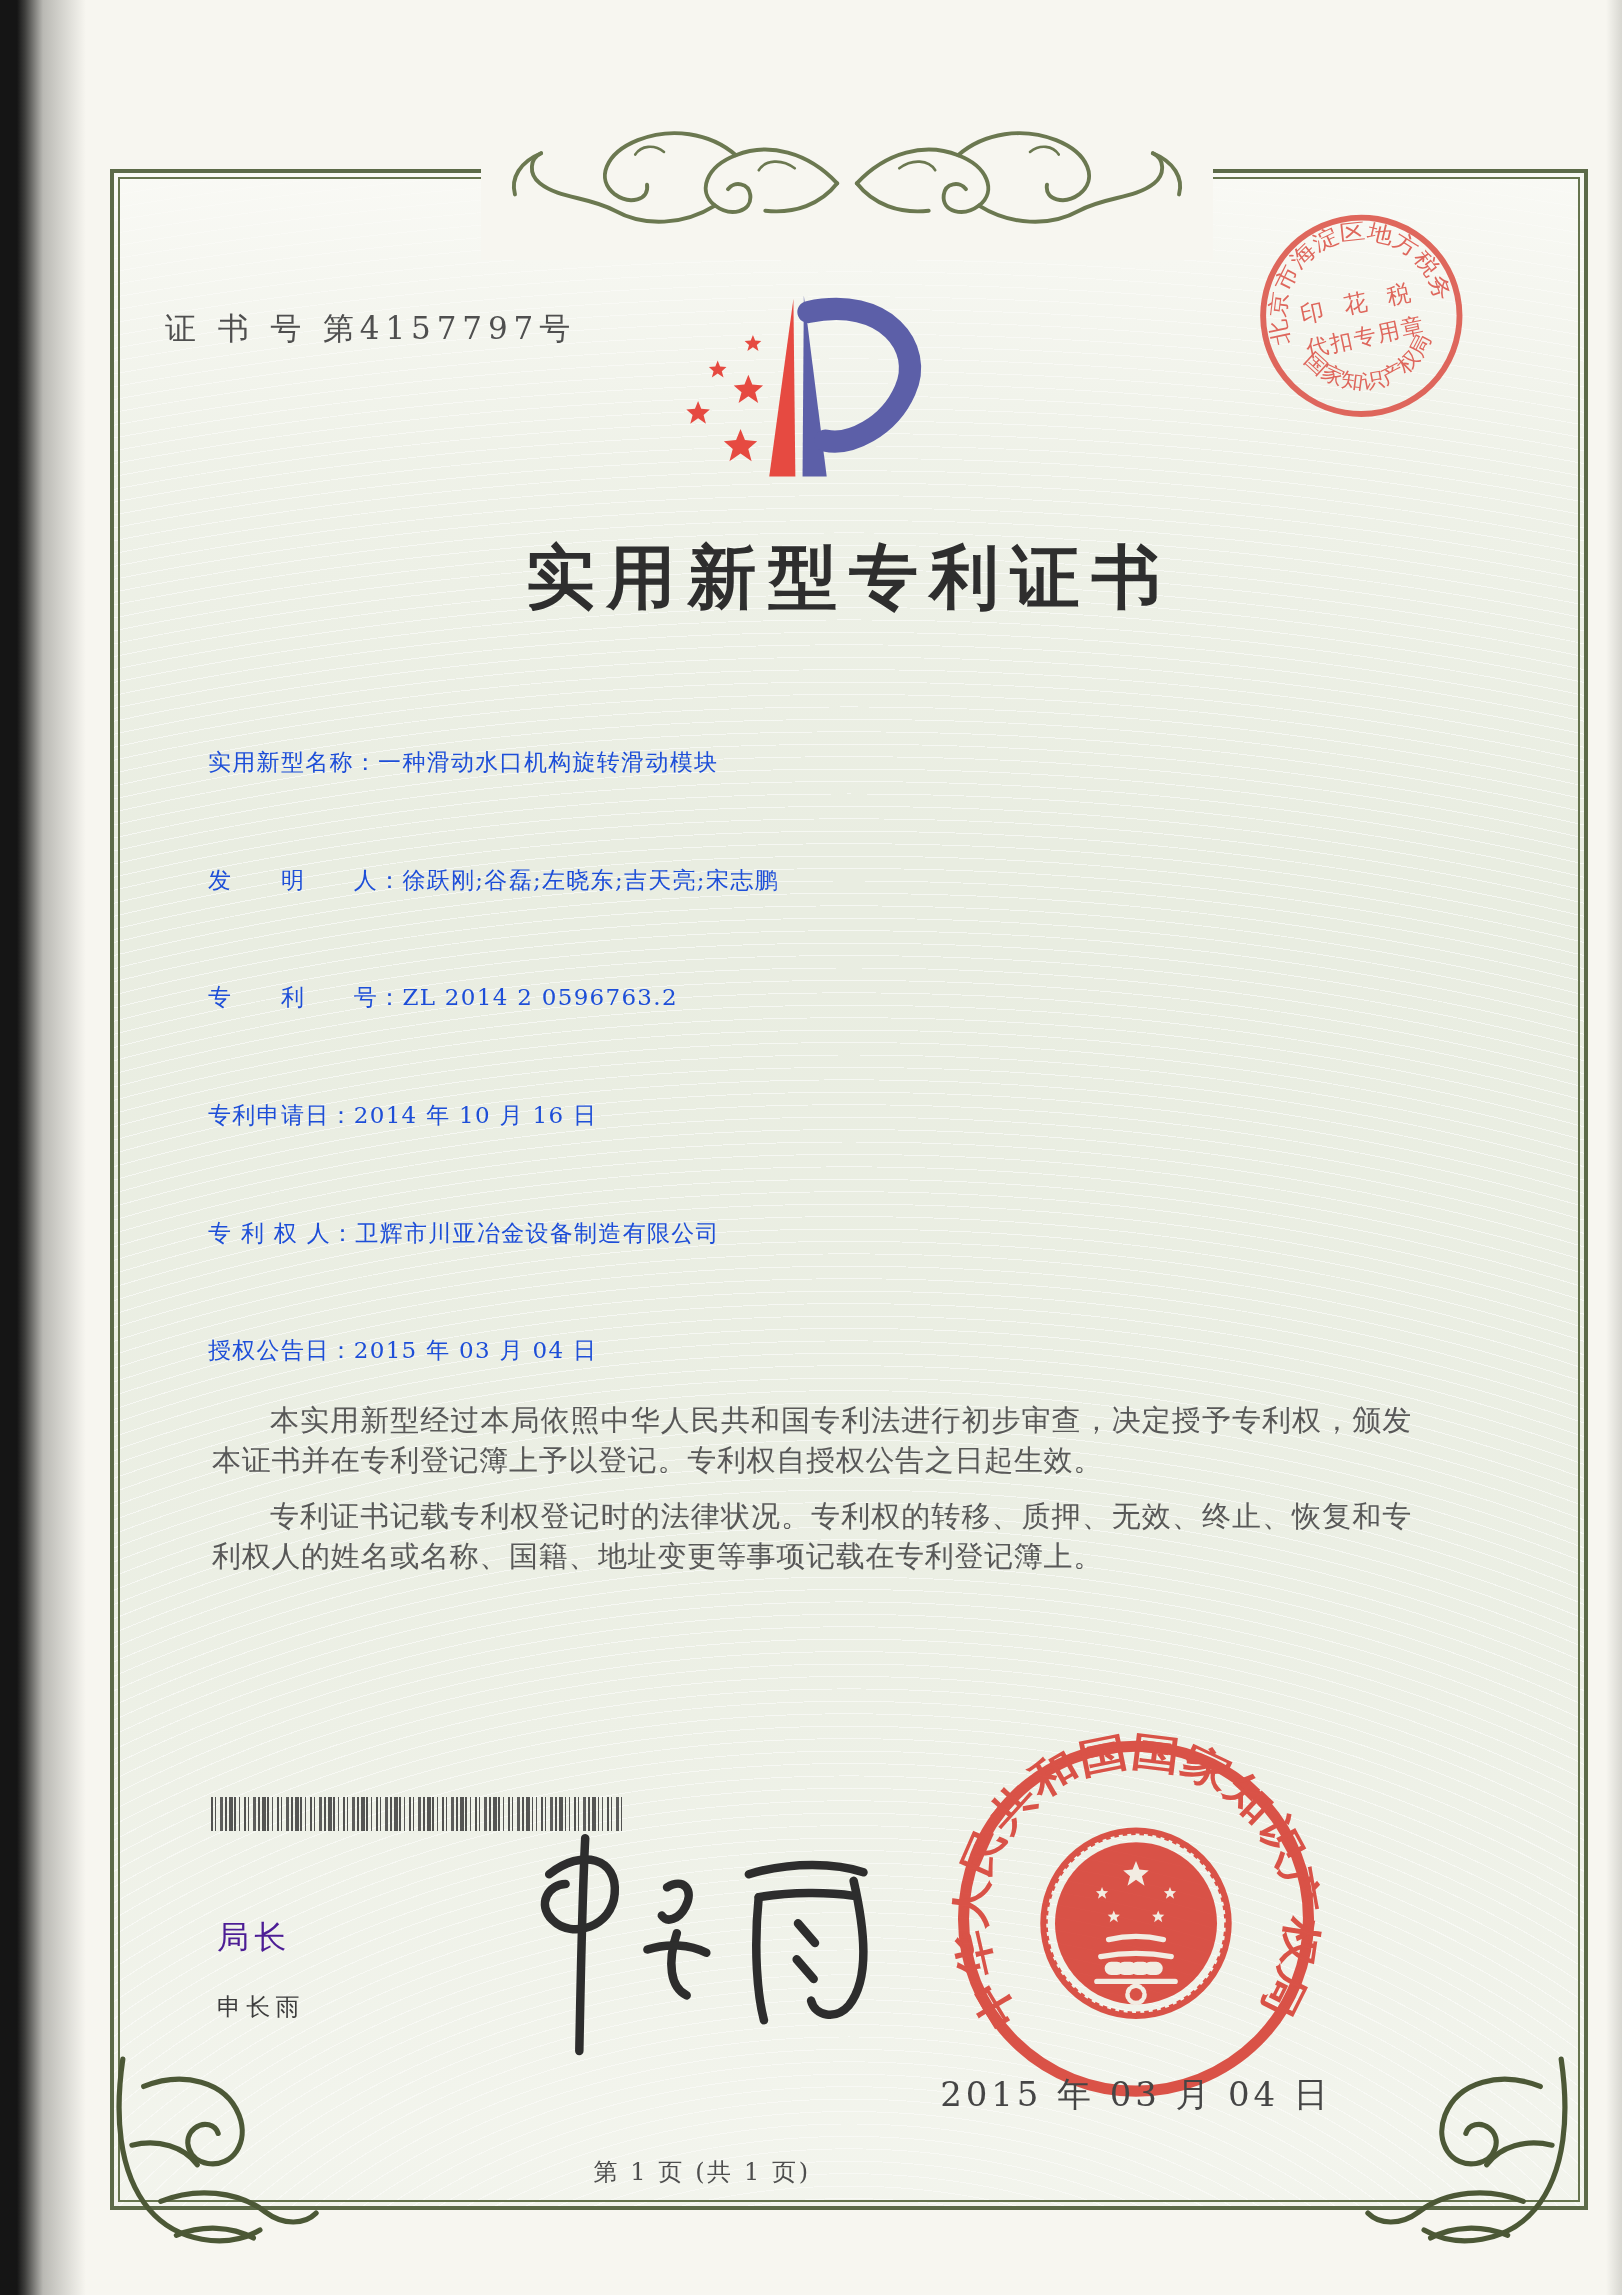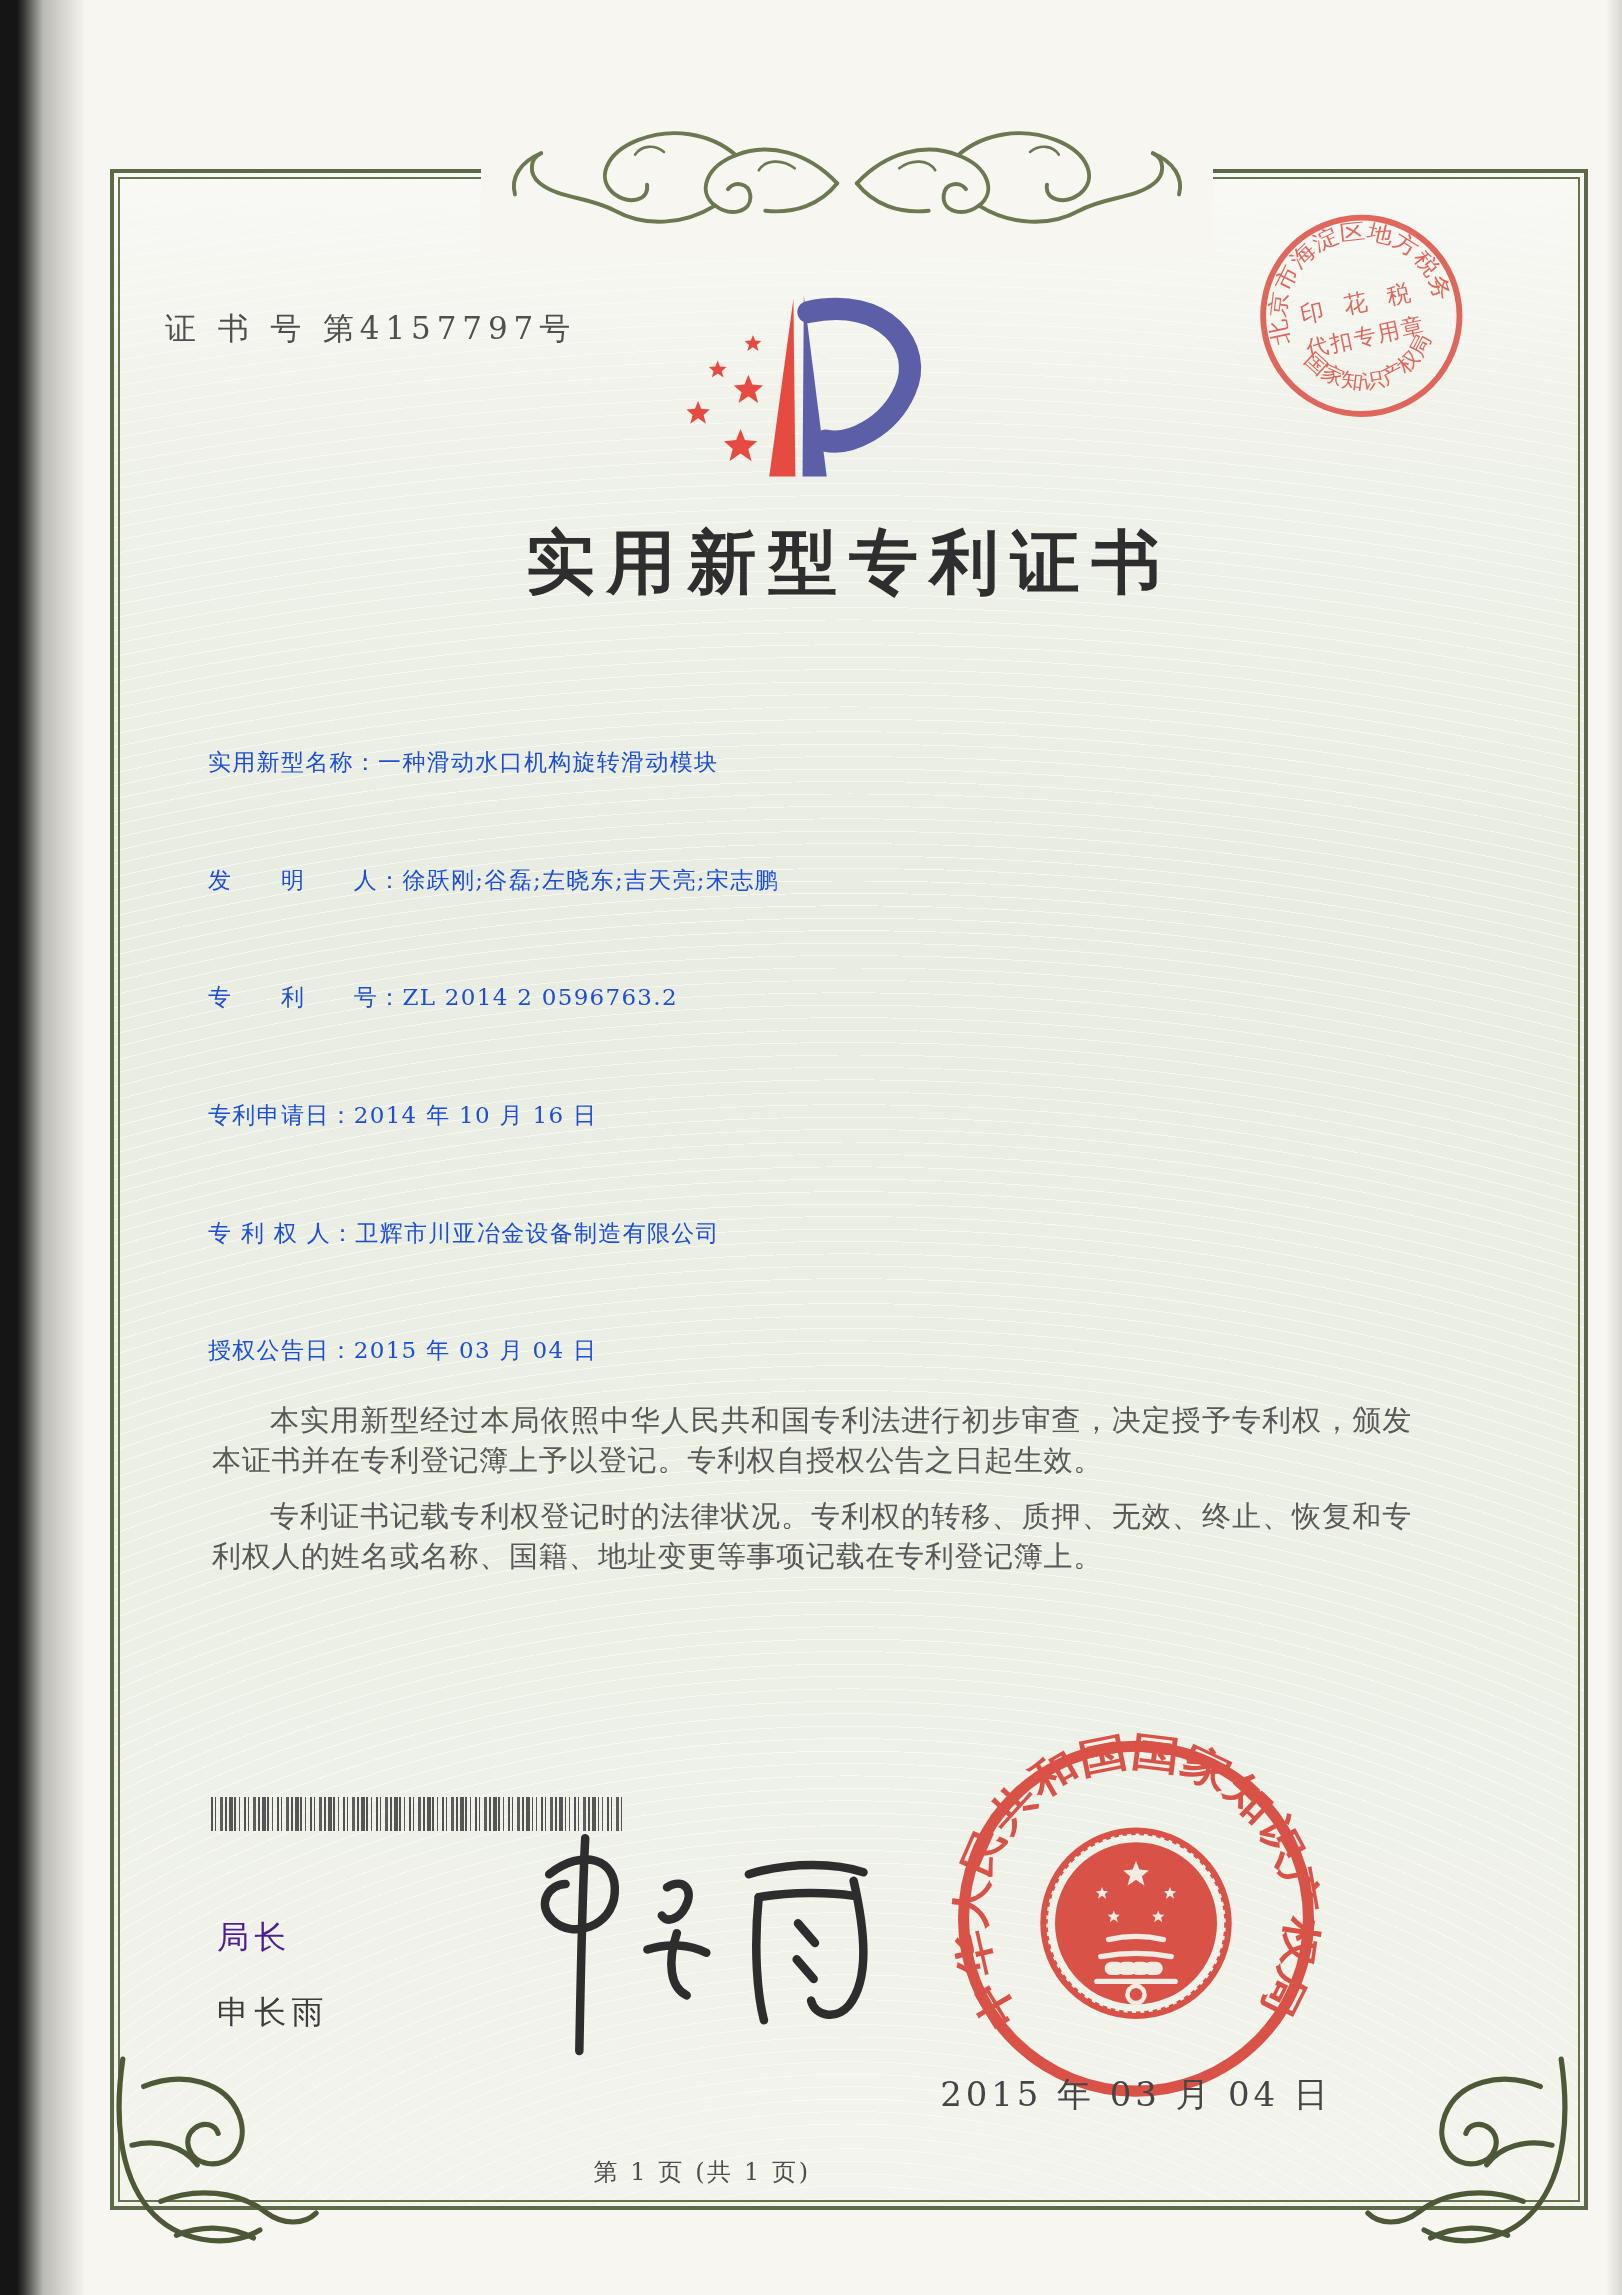--- a/index.html
+++ b/index.html
@@ -17,35 +17,35 @@
           linear-gradient(180deg,rgba(250,250,246,.95) 0%,rgba(250,250,246,.35) 14%,rgba(250,250,246,0) 34%,rgba(250,250,246,.15) 70%,rgba(250,250,246,.55) 96%),
           repeating-radial-gradient(ellipse 1700px 1243px at 50% 118%,rgba(255,255,255,.6) 0 1.3px,rgba(255,255,255,0) 1.3px 17px);}
   .frame-inner{position:absolute;inset:3.9px;border:2px solid #66744e;}
   .dragons{position:absolute;left:481px;top:106px;z-index:5;background:#f7f6f0;}
   .corner-orn{position:absolute;z-index:5;}
   .corner-left{left:98px;top:2047px;}
   .corner-right{left:1364px;top:2047px;transform:scaleX(-1);}
   .cert-no{position:absolute;left:157px;top:308px;font-size:31px;color:#4f4f4f;letter-spacing:5.9px;margin-left:8px;}
   .logo{position:absolute;left:611px;top:250px;}
   .tax-stamp{position:absolute;left:1254px;top:211px;transform:rotate(-12deg);opacity:.92;}
-  .doc-title{position:absolute;left:110px;top:517px;width:1478px;text-align:center;
+  .doc-title{position:absolute;left:110px;top:532px;width:1478px;text-align:center;
         font-size:69px;font-weight:bold;letter-spacing:11.8px;color:#2e2e2e;}
   .field{position:absolute;left:208px;width:1282px;font-size:23px;color:#1d4ed8;letter-spacing:1.3px;white-space:nowrap;}
   .f0{top:747px}.f1{top:865px}.f2{top:982px}.f3{top:1100px}.f4{top:1218px}.f5{top:1335px}
   .body-text{position:absolute;left:196px;top:1384px;width:1232px;font-size:29px;line-height:40px;
         color:#585858;text-align:justify;letter-spacing:0.7px;}
   .body-text p{margin:16px;text-indent:2em;}
   .barcode{position:absolute;left:211px;top:1797px;width:411px;height:34px;opacity:.82;
         background:repeating-linear-gradient(90deg,
           #2f2f2f 0 2px,transparent 2px 3.9px,#2f2f2f 3.9px 5.2px,transparent 5.2px 9.2px,
           #3d3d3d 9.2px 12.4px,transparent 12.4px 14.4px,#2f2f2f 14.4px 15.7px,transparent 15.7px 17.7px,
           #333 17.7px 21.6px,transparent 21.6px 23.5px,#2f2f2f 23.5px 25px,transparent 25px 28px,
           #383838 28px 29px,transparent 29px 33px);}
   .director-label{position:absolute;left:217px;top:1916px;font-size:32px;color:#4c1d95;letter-spacing:5.2px;}
-  .director-name{position:absolute;left:217px;top:1991px;font-size:32px;color:#3d3d3d;letter-spacing:5.2px;text-align:center;}
+  .director-name{position:absolute;left:217px;top:1991px;font-size:24px;color:#3d3d3d;letter-spacing:5.2px;text-align:center;}
   .signature{position:absolute;left:451px;top:1812px;}
   .seal{position:absolute;left:940px;top:1724px;opacity:.92;}
   .seal-date{position:absolute;left:940px;top:2072px;width:392px;text-align:center;
         font-size:34px;color:#454545;letter-spacing:3.9px;z-index:10;}
   .footer{position:absolute;left:110px;top:2156px;width:1184px;text-align:center;
         font-size:24px;color:#4e4e4e;letter-spacing:2.6px;}
   svg text{font-family:"DejaVu Serif","Liberation Serif",serif;}
 </style>
 </head>
 <body>

